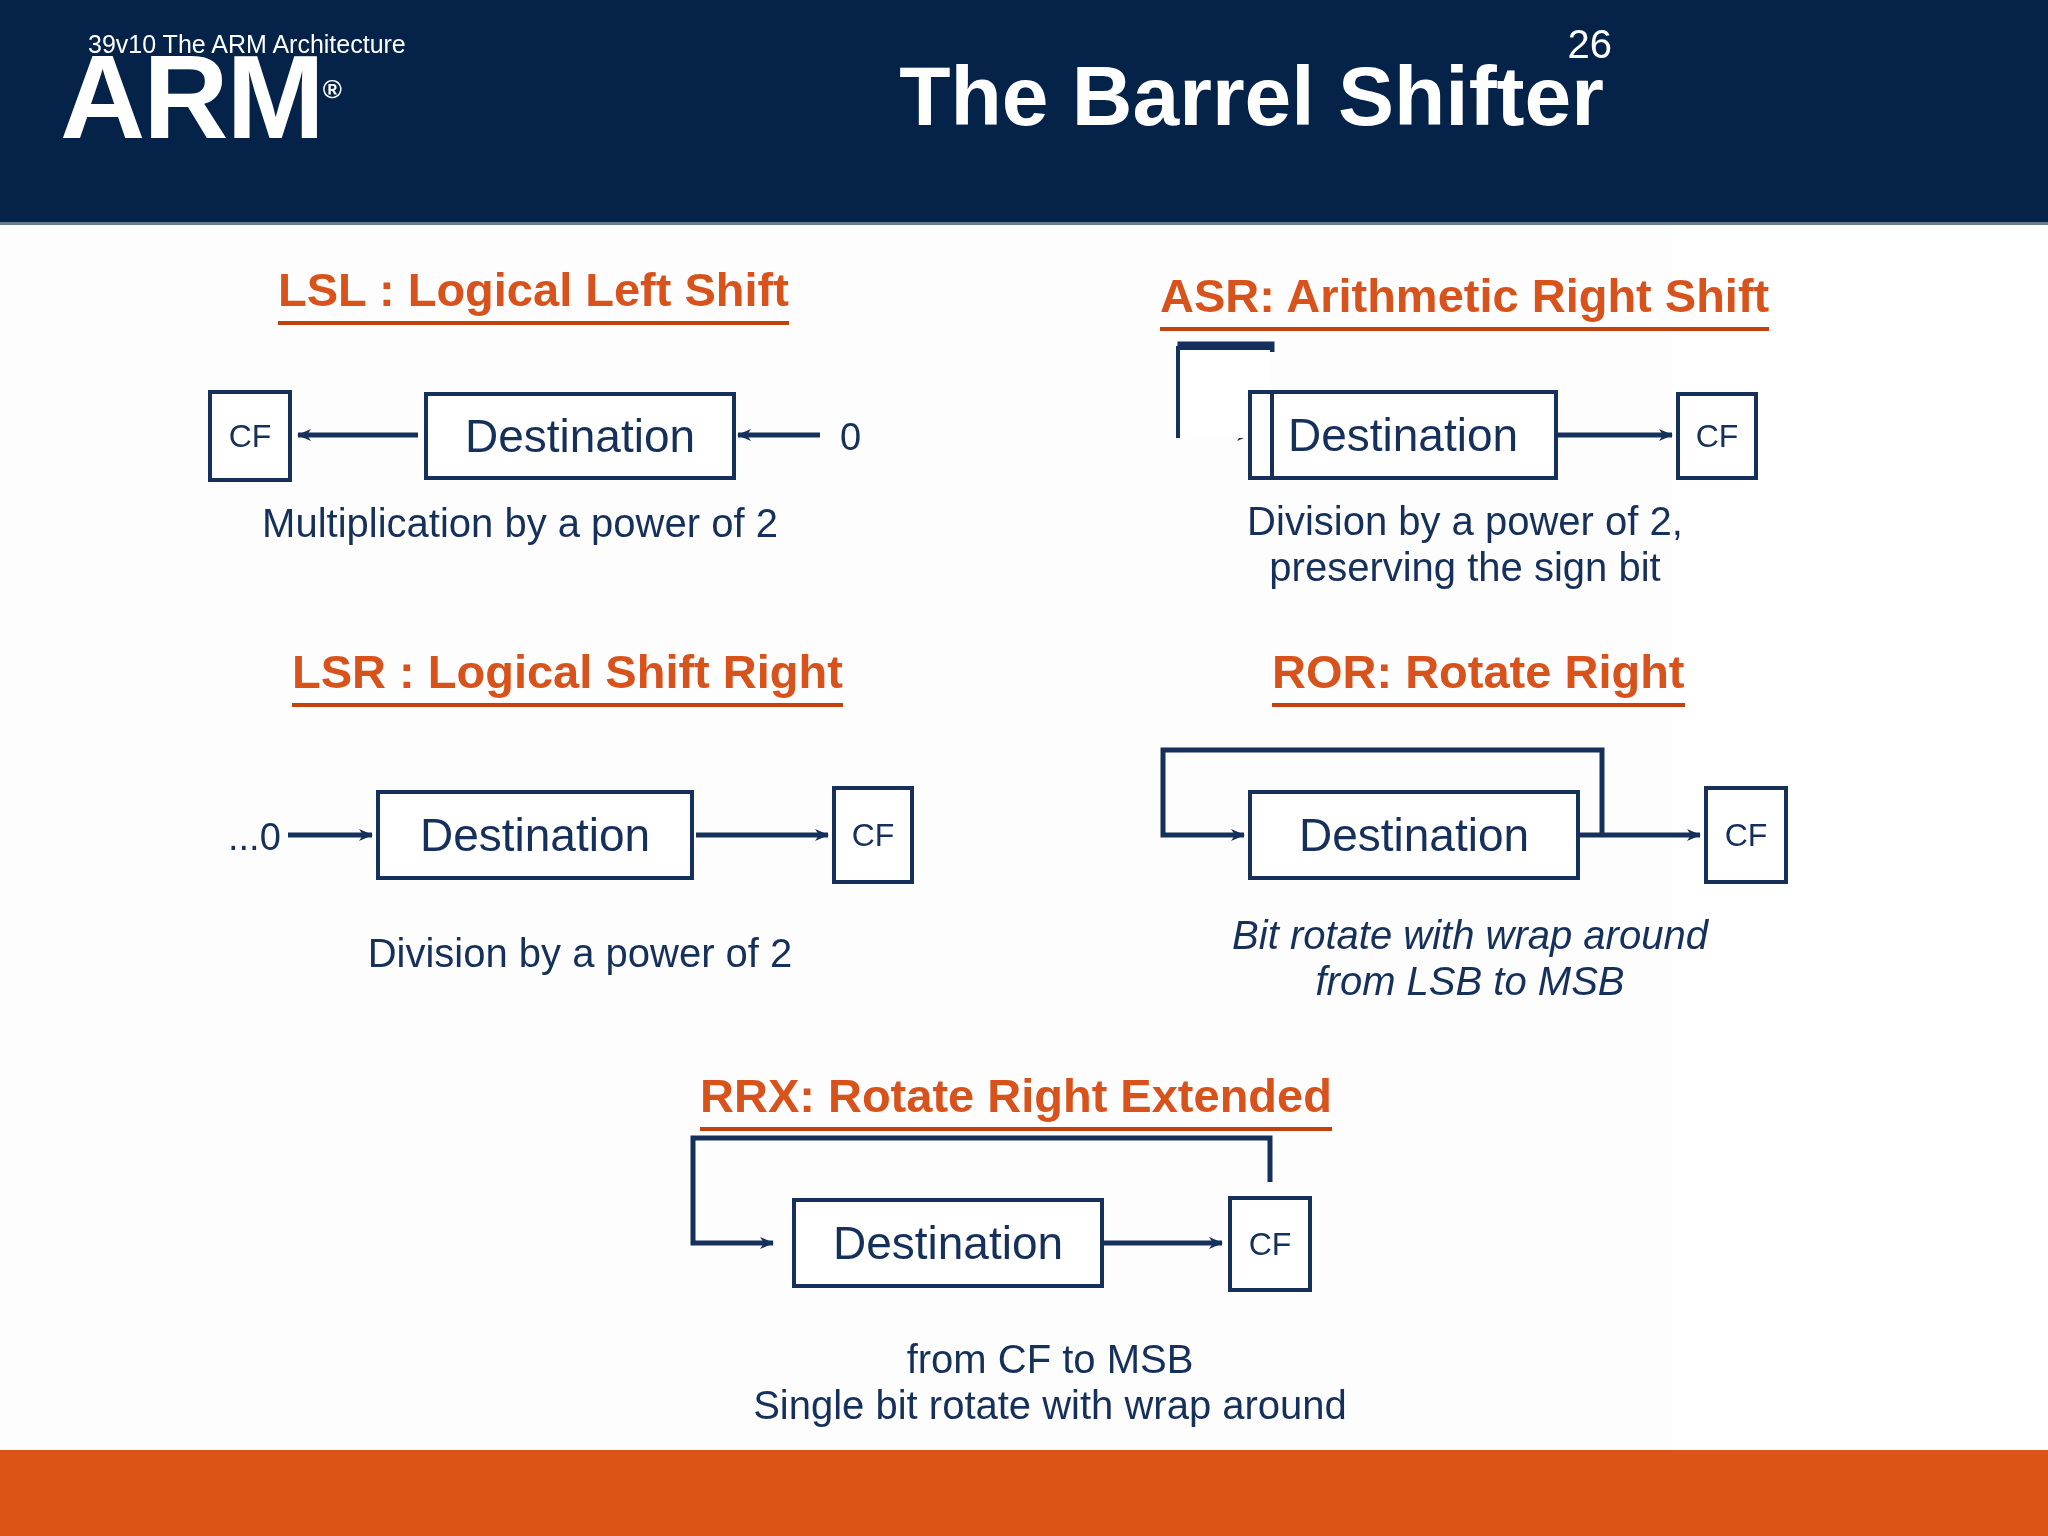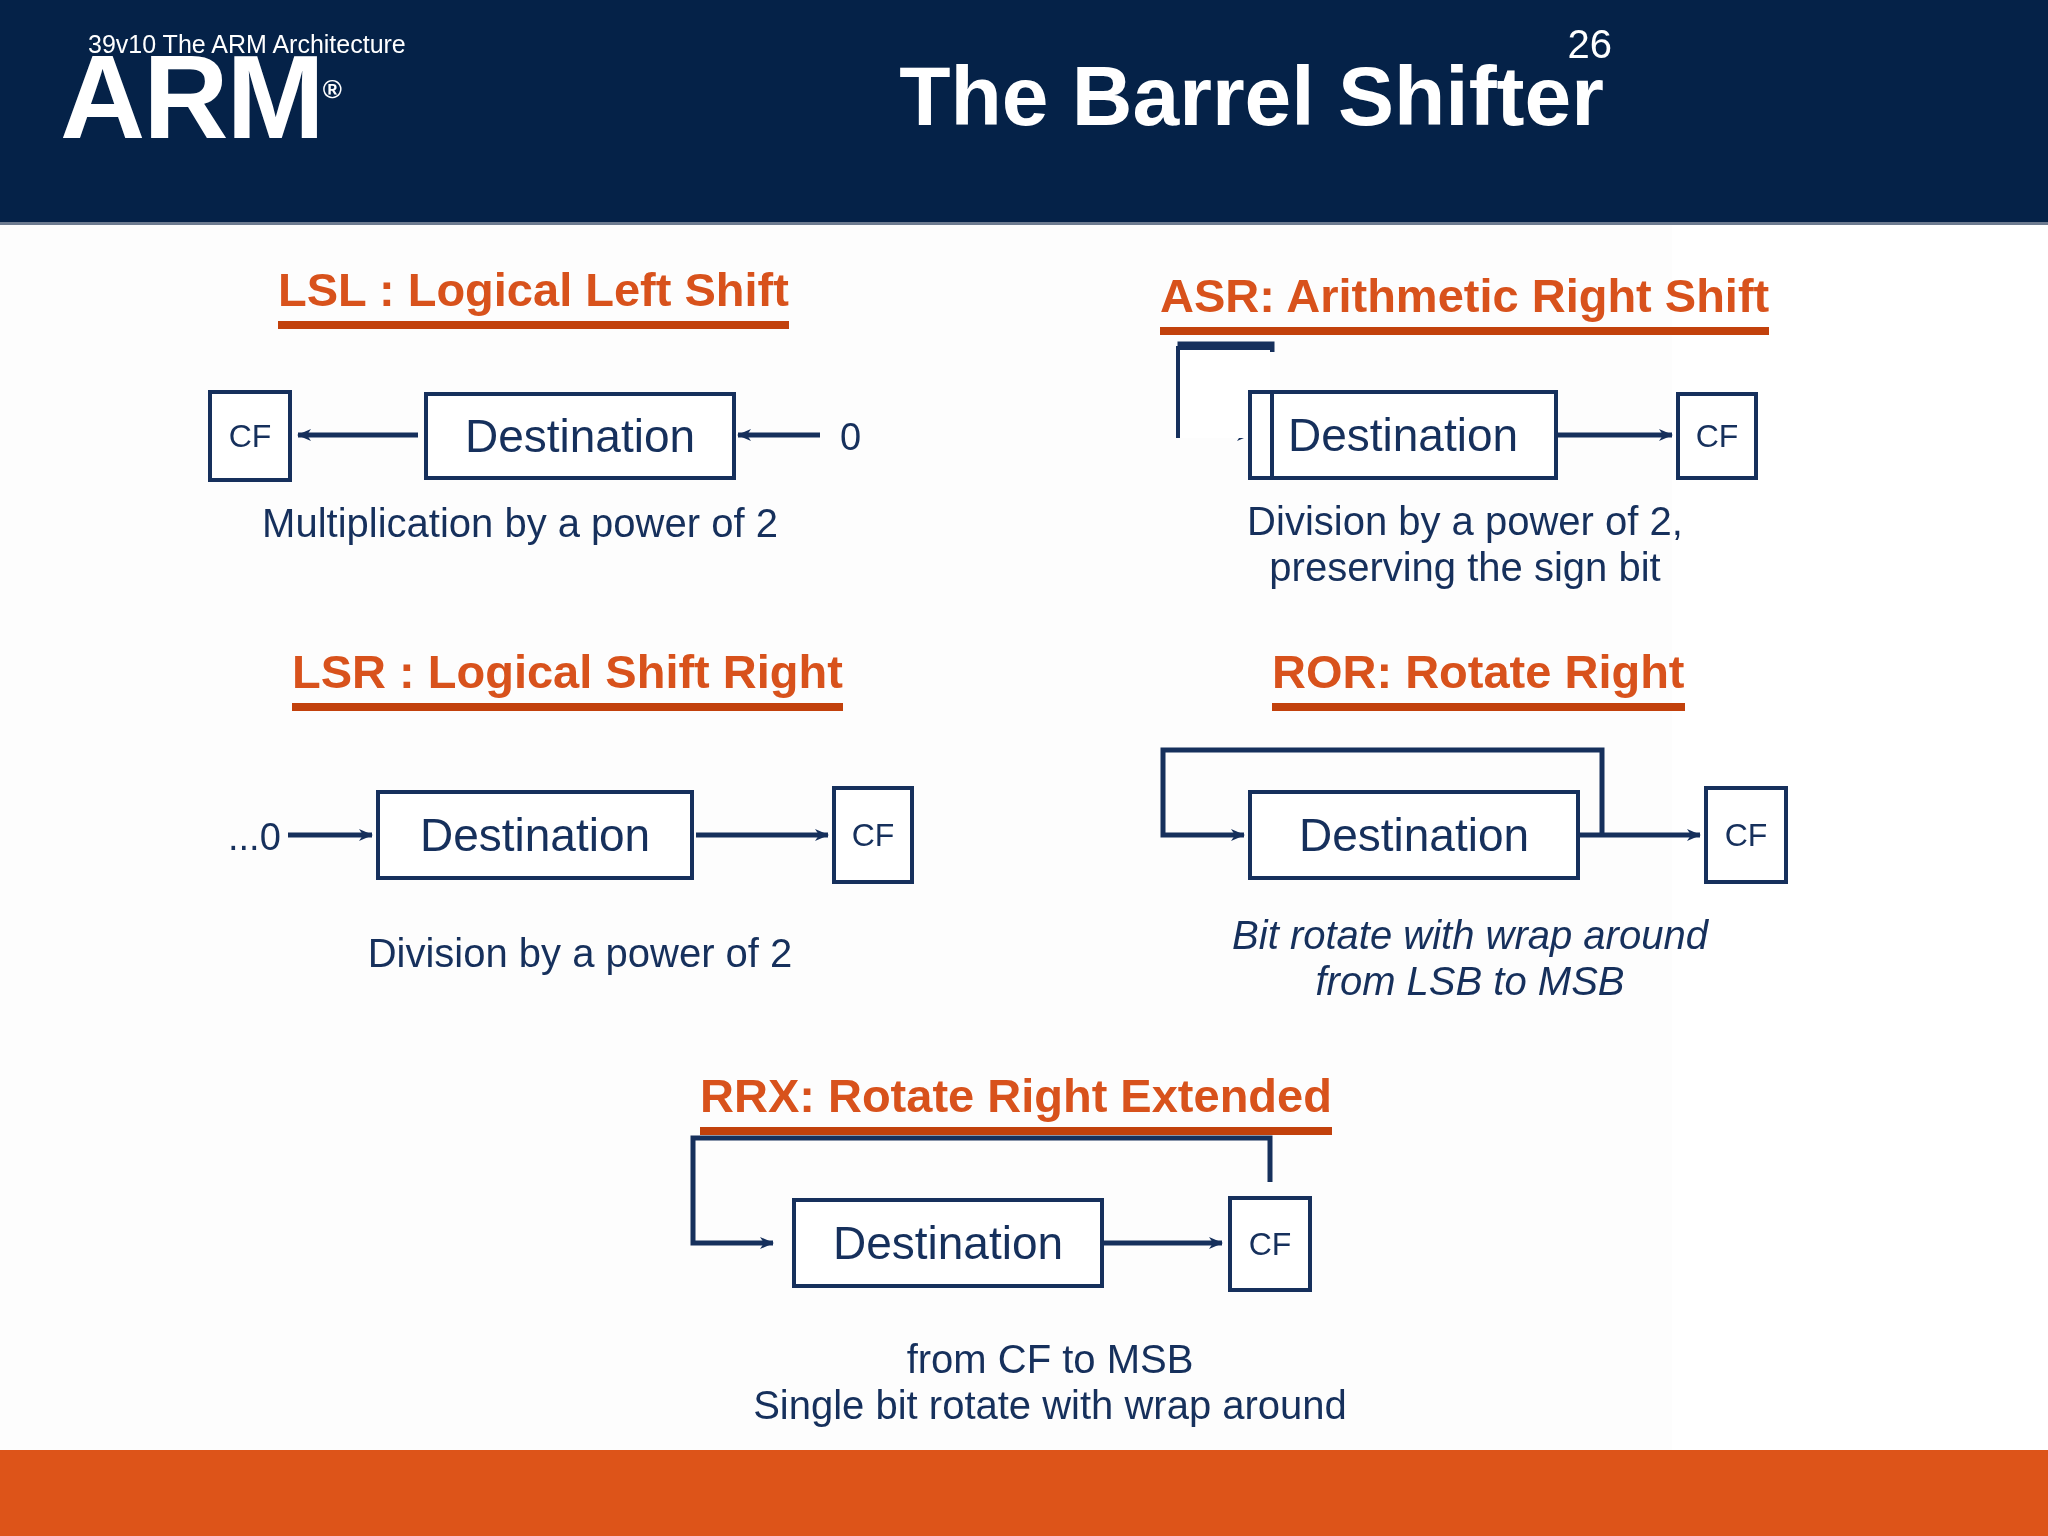--- a/index.html
+++ b/index.html
@@ -20,21 +20,21 @@
   #slide-title{position:absolute;right:68px;top:48px;
           font-family:"Liberation Sans","DejaVu Sans",sans-serif;
           font-weight:bold;font-size:84px;line-height:96px;color:#ffffff;
           text-align:center;white-space:nowrap;}
 
   
   .sec-head{position:absolute;
           font-family:"Liberation Sans","DejaVu Sans",sans-serif;
           font-weight:bold;font-size:47px;line-height:56px;
           color:#d8521c;white-space:nowrap;
-          border-bottom:8px solid #c2410c;padding-bottom:3px;}
+          border-bottom:4px solid #c2410c;padding-bottom:3px;}
 
   
   .dbox{position:absolute;box-sizing:border-box;
           border:4px solid #16305c;background:#ffffff;
           display:flex;align-items:center;justify-content:center;
           color:#16305c;font-size:46px;line-height:46px;
           font-family:"Liberation Sans","DejaVu Sans",sans-serif;}
   .cfbox{font-size:32px;}
   .signbox{background:#ffffff;}
 

